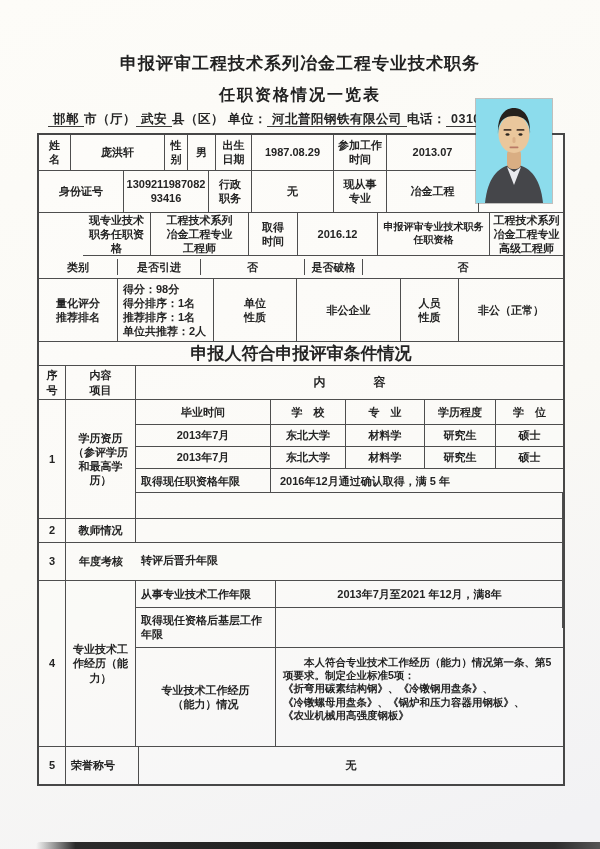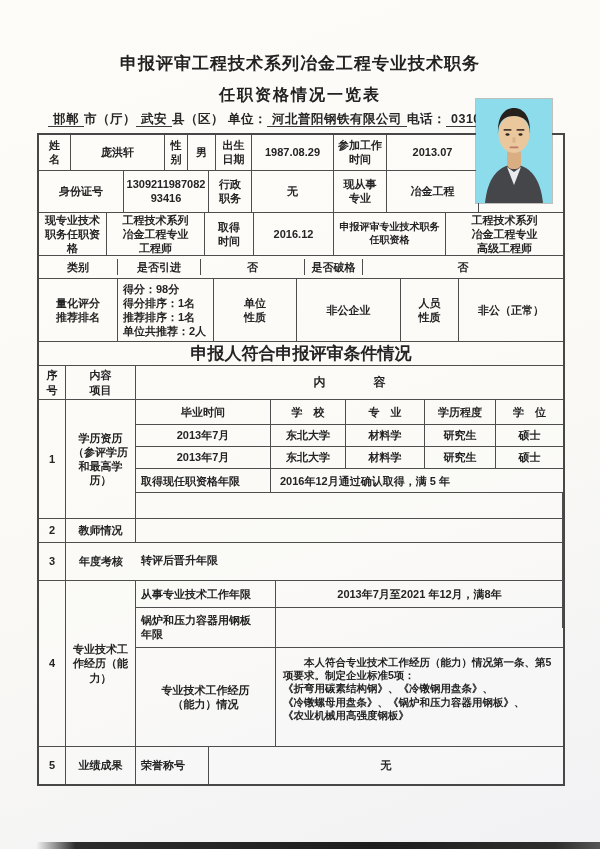--- a/index.html
+++ b/index.html
@@ -76,21 +76,21 @@
 职务</div>
           <div class="c" style="flex:0 0 82px;">无</div>
           <div class="c" style="flex:0 0 53px;">现从事
 专业</div>
           <div class="c grow">冶金工程</div>
         </div>
       </div>
       <div class="grow"></div>
     </div>
 
-    <div class="r" style="height:43px;">
+    <div class="r" style="height:43px;margin-left:44px;">
       <div class="c" style="flex:0 0 68px;">现专业技术
 职务任职资
 格</div>
       <div class="c" style="flex:0 0 98px;">工程技术系列
 冶金工程专业
 工程师</div>
       <div class="c" style="flex:0 0 49px;">取得
 时间</div>
       <div class="c" style="flex:0 0 80px;">2016.12</div>
       <div class="c f10" style="flex:0 0 112px;">申报评审专业技术职务
@@ -189,40 +189,39 @@
       <div class="c" style="flex:0 0 27px;">4</div>
       <div class="c" style="flex:0 0 70px;">专业技术工
 作经历（能
 力）</div>
       <div class="seccol">
         <div class="r" style="height:27px;">
           <div class="c lft" style="flex:0 0 140px;">从事专业技术工作年限</div>
           <div class="c grow">2013年7月至2021 年12月，满8年</div>
         </div>
         <div class="r" style="height:40px;">
-          <div class="c lft" style="flex:0 0 140px;">锅炉和压力容器用钢板
+          <div class="c lft" style="flex:0 0 140px;">取得现任资格后基层工作
 年限</div>
           <div class="c grow lft"></div>
         </div>
         <div class="r" style="height:99px;">
           <div class="c" style="flex:0 0 140px;">专业技术工作经历
 （能力）情况</div>
           <div class="c grow lft f105" style="align-items:flex-start;padding:8px 6px 2px 7px;">
             <span class="indent">本人符合专业技术工作经历（能力）情况第一条、第5项要求。制定企业标准5项：
 《折弯用碳素结构钢》、《冷镦钢用盘条》、
 《冷镦螺母用盘条》、《锅炉和压力容器用钢板》、
 《农业机械用高强度钢板》</span>
           </div>
         </div>
       </div>
     </div>
 
     <div class="r" style="height:37px;">
       <div class="c" style="flex:0 0 27px;">5</div>
-      <div class="c" style="flex:0 0 70px;">业绩成果</div>
       <div class="c lft" style="flex:0 0 73px;">荣誉称号</div>
       <div class="c grow">无</div>
     </div>
 
   </div>
 
   <div class="photo">
     <svg viewBox="0 0 76 104" width="76" height="104">
       <rect width="76" height="104" fill="#8cdcec"></rect>
       <path d="M9,104 C12,76 24,67 38,65 C52,67 64,76 67,104 Z" fill="#45464a"></path>

